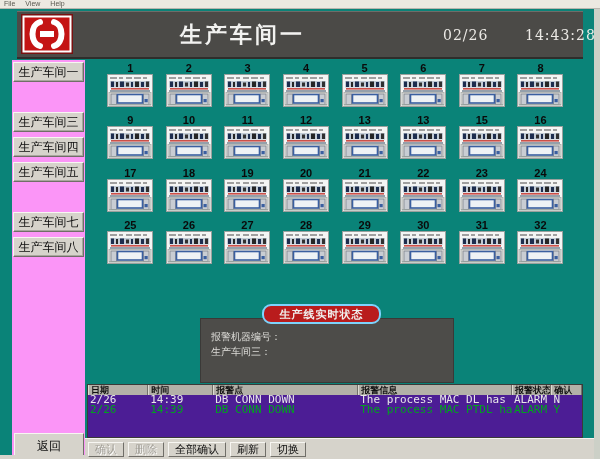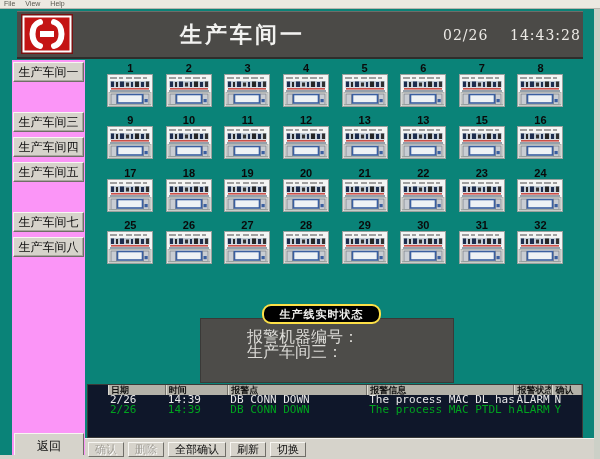--- a/index.html
+++ b/index.html
@@ -24,21 +24,21 @@
   .logo{position:absolute;left:4px;top:2px;width:52px;height:40px;}
   .title{
     position:absolute;left:163px;top:8px;
     font-size:22px;font-weight:bold;color:#f2f2f0;letter-spacing:3px;white-space:nowrap;
   }
   .hdate,.htime{
     position:absolute;top:15px;color:#eceae6;
     font-family:"DejaVu Serif", serif;font-size:14px;letter-spacing:1px;white-space:nowrap;
   }
   .hdate{left:426px;}
-  .htime{left:493px;}
+  .htime{left:508px;}
   
   .side-panel{
     position:absolute;left:12px;top:60px;width:73px;height:397px;
     background:#fb95f7;
   }
   .side-btn{
     position:absolute;left:1px;width:71px;height:20px;
     background:#d6d3cb;
     border-top:1px solid #f7f6f2;border-left:1px solid #f7f6f2;
     border-right:1px solid #706e68;border-bottom:1px solid #706e68;
@@ -59,34 +59,34 @@
   .machine-grid{
     position:absolute;left:101px;top:62px;width:470px;
     display:grid;grid-template-columns:repeat(8,58.6px);grid-auto-rows:52.3px;
   }
   .machine-cell{display:flex;flex-direction:column;align-items:center;}
   .machine-num{font-size:11px;font-weight:bold;color:#0a0a0a;height:12px;line-height:12px;}
   .machine-icon{width:46px;height:33px;display:block;}
   
   .status-pill{
     position:absolute;left:262px;top:304px;width:115px;height:16px;z-index:3;
-    background:#000000;border:2px solid #fde047;border-radius:9px;
+    background:#b91c1c;border:2px solid #7dd3fc;border-radius:9px;
     display:flex;align-items:center;justify-content:center;
     font-size:11px;font-weight:bold;color:#f0f0ee;letter-spacing:1px;white-space:nowrap;
   }
   .status-panel{
     position:absolute;left:200px;top:318px;width:254px;height:65px;z-index:2;
     background:#4d4c49;border:1px solid #3a3937;box-sizing:border-box;
     padding:10px 0 0 10px;
   }
-  .status-panel div{font-size:16px;color:#dddcd8;line-height:15px;white-space:nowrap;margin-left:36px;}
+  .status-panel div{font-size:10px;color:#dddcd8;line-height:15px;white-space:nowrap;}
   
   .alarm-table{
     position:absolute;left:87px;top:384px;width:496px;height:54px;
-    background:#0f172a;border:1px solid #3a3a38;box-sizing:border-box;overflow:hidden;padding-left:20px;
+    background:#4c1d95;border:1px solid #3a3a38;box-sizing:border-box;overflow:hidden;
   }
   .t-row{display:flex;height:10px;align-items:center;}
   .t-head{background:#b3b1a8;}
   .t-cell{
     box-sizing:border-box;padding:0 2px;overflow:hidden;white-space:nowrap;
     font-family:"DejaVu Sans Mono", monospace;font-size:11px;line-height:10px;
   }
   .t-head .t-cell{color:#111;font-weight:bold;border-right:1px solid #73716a;border-left:1px solid #dddbd2;font-family:"Liberation Sans",sans-serif;font-size:9px;}
   .c0{width:61px;}.c1{width:66px;}.c2{width:147px;}.c3{width:156px;}.c4{width:40px;}.c5{width:31px;}
   

